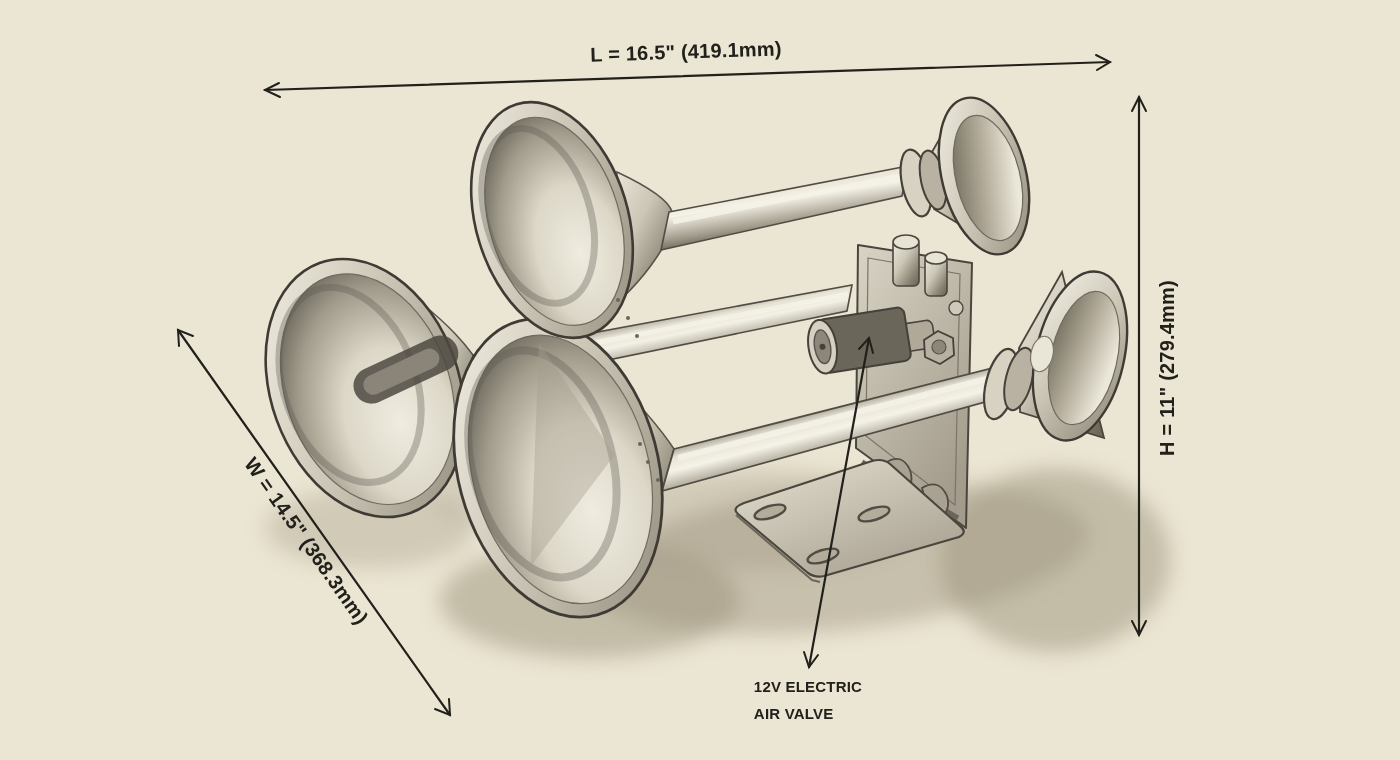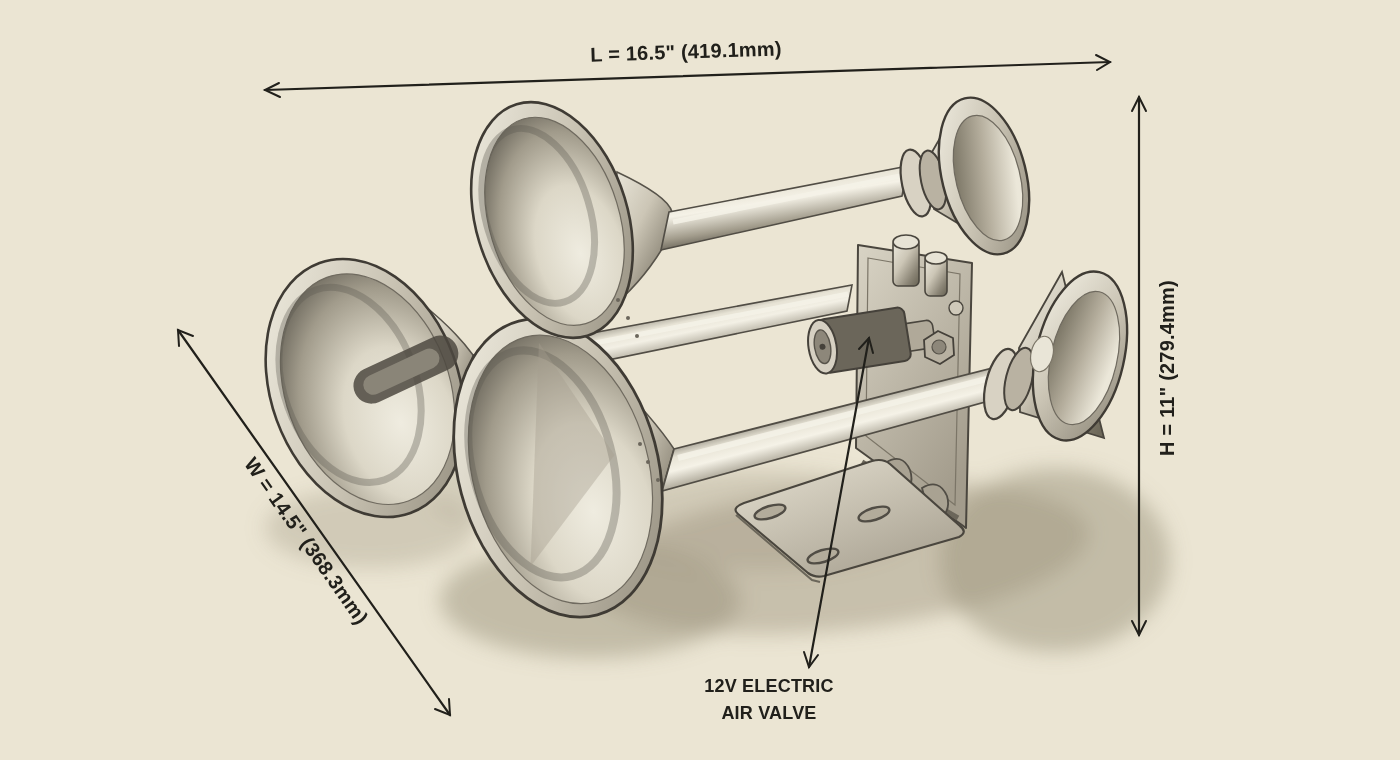--- a/index.html
+++ b/index.html
@@ -8,22 +8,22 @@
   .stage{position:relative;width:1400px;height:760px;background:#ebe5d3;}
   .stage svg{position:absolute;left:0;top:0;}
   .dim-label{position:absolute;font-weight:700;color:#21201b;white-space:nowrap;
              letter-spacing:.2px;transform:translate(-50%,-50%);}
   .label-length{left:686px;top:52px;font-size:20px;
                 transform:translate(-50%,-50%) rotate(-1.9deg);}
   .label-height{left:1167px;top:368px;font-size:20px;
                 transform:translate(-50%,-50%) rotate(-90deg);}
   .label-width{left:306px;top:541px;font-size:20px;
                transform:translate(-50%,-50%) rotate(54.8deg);}
-  .label-valve{left:769px;top:700px;font-size:18px;line-height:27px;
-               text-align:center;transform:translate(-50%,-50%);}
+  .label-valve{left:808px;top:700px;font-size:15px;line-height:27px;
+               text-align:left;transform:translate(-50%,-50%);}
   .label-valve span{display:block;}
 </style>
 </head>
 <body>
 
 <div class="stage">
 
   <svg width="1400" height="760" viewBox="0 0 1400 760">
     <defs>
       <filter id="soft" x="-40%" y="-40%" width="180%" height="180%">

